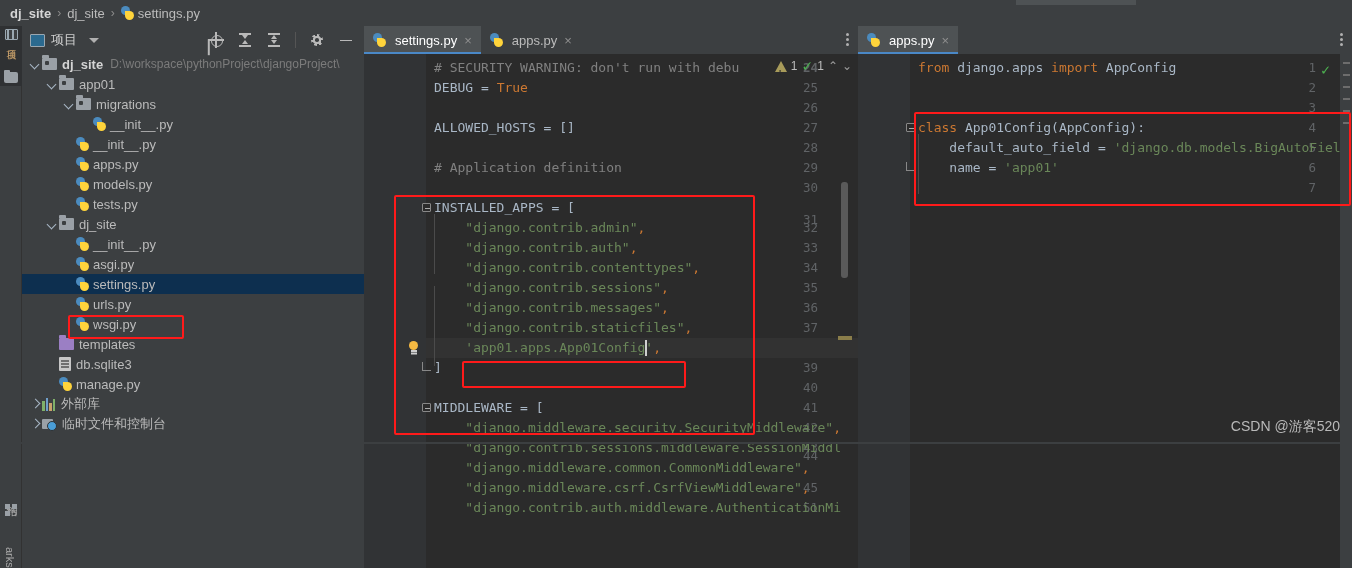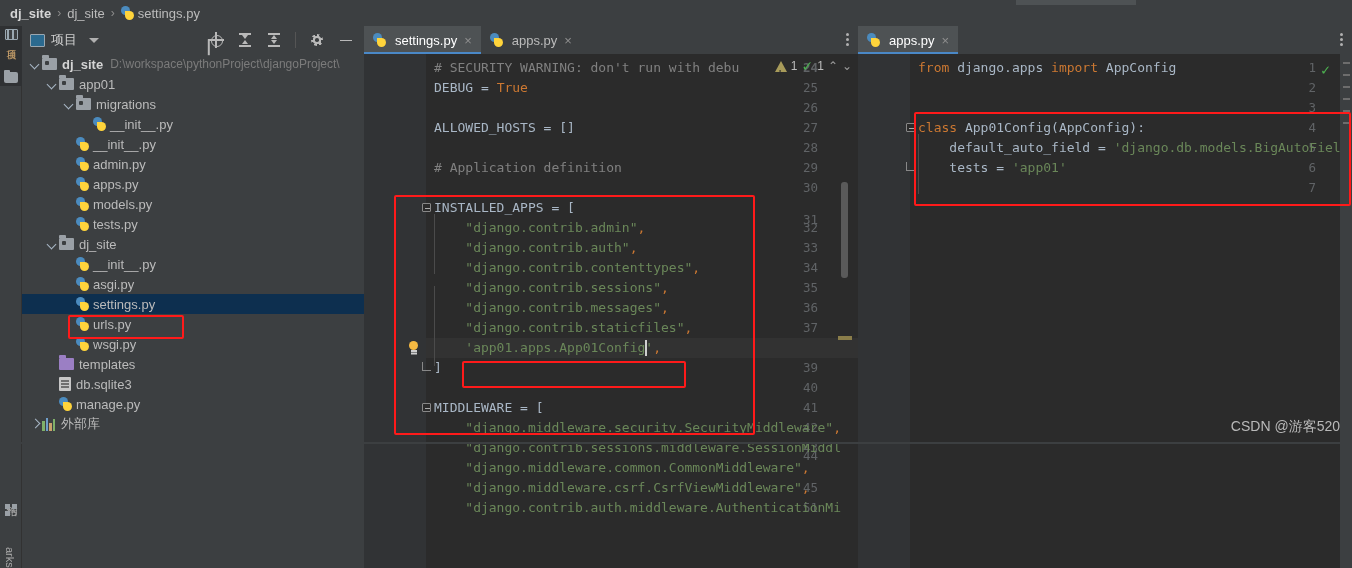--- a/index.html
+++ b/index.html
@@ -518,25 +518,20 @@
           <span class="tree-label">__init__.py</span>
         </div>
         <div class="tree-row" style="padding-left: 40px;">
           <div class="twisty"></div>
           <div class="py-icon"></div>
           <span class="tree-label">__init__.py</span>
         </div>
         <div class="tree-row" style="padding-left: 40px;">
           <div class="twisty"></div>
           <div class="py-icon"></div>
-          <span class="tree-label">admin.py</span>
-        </div>
-        <div class="tree-row" style="padding-left: 40px;">
-          <div class="twisty"></div>
-          <div class="py-icon"></div>
           <span class="tree-label">apps.py</span>
         </div>
         <div class="tree-row" style="padding-left: 40px;">
           <div class="twisty"></div>
           <div class="py-icon"></div>
           <span class="tree-label">models.py</span>
         </div>
         <div class="tree-row" style="padding-left: 40px;">
           <div class="twisty"></div>
           <div class="py-icon"></div>
@@ -589,20 +584,25 @@
         </div>
         <div class="tree-row" style="padding-left: 6px;">
           <div class="twisty closed"></div>
           <div class="lib-ico">
             <span class="b1"></span>
             <span class="b2"></span>
             <span class="b3"></span>
             <span class="b4"></span>
           </div>
           <span class="tree-label">外部库</span>
+        </div>
+        <div class="tree-row" style="padding-left: 6px;">
+          <div class="twisty closed"></div>
+          <div class="clock-ico"></div>
+          <span class="tree-label">临时文件和控制台</span>
         </div>
       </div>
   </div>
 
   <div class="editor-left">
     <div class="tabs-row" id="tabs-left">
         <div class="tab active">
           <span class="py-icon"></span>
           <span>settings.py</span>
           <span class="tab-close">×</span>
@@ -720,21 +720,21 @@
           <div class="gutter-num-r" style="top: 104px; line-height: 20px;">6</div>
           <div class="gutter-num-r" style="top: 124px; line-height: 20px;">7</div>
         </div>
       <div class="code-lines-r" id="code-right">
           <div class="cline" style="top: 4px;"><span class="t-kw">from </span><span class="t-name">django.apps </span><span class="t-kw">import </span><span class="t-name">AppConfig</span></div>
           <div class="cline" style="top: 24px;"></div>
           <div class="cline" style="top: 44px;"></div>
           <div class="cline" style="top: 64px;"><span class="t-kw">class </span><span class="t-name">App01Config</span><span class="t-punct">(</span><span class="t-name">AppConfig</span><span class="t-punct">):</span></div>
           <div class="fold-marker" style="top: 69px; left: -4px;"></div>
           <div class="cline" style="top: 84px;"><span class="t-name">    default_auto_field </span><span class="t-punct">= </span><span class="t-str">'django.db.models.BigAutoFiel</span></div>
-          <div class="cline" style="top: 104px;"><span class="t-name">    tests </span><span class="t-punct">= </span><span class="t-str">'app01'</span></div>
+          <div class="cline" style="top: 104px;"><span class="t-name">    name </span><span class="t-punct">= </span><span class="t-str">'app01'</span></div>
           <div class="fold-end" style="top: 108px; left: -4px;"></div>
           <div class="cline" style="top: 124px;"></div>
         </div>
       <div class="indent-guide" style="left:60px; top:80px; height:60px;"></div>
       <div style="position:absolute; right:22px; top:6px; color:#4caf50; font-size:15px;">✓</div>
     </div>
     <div class="right-scroll-col">
       <div class="scroll-tick" style="top:8px;"></div>
       <div class="scroll-tick" style="top:20px;"></div>
       <div class="scroll-tick" style="top:32px;"></div>

